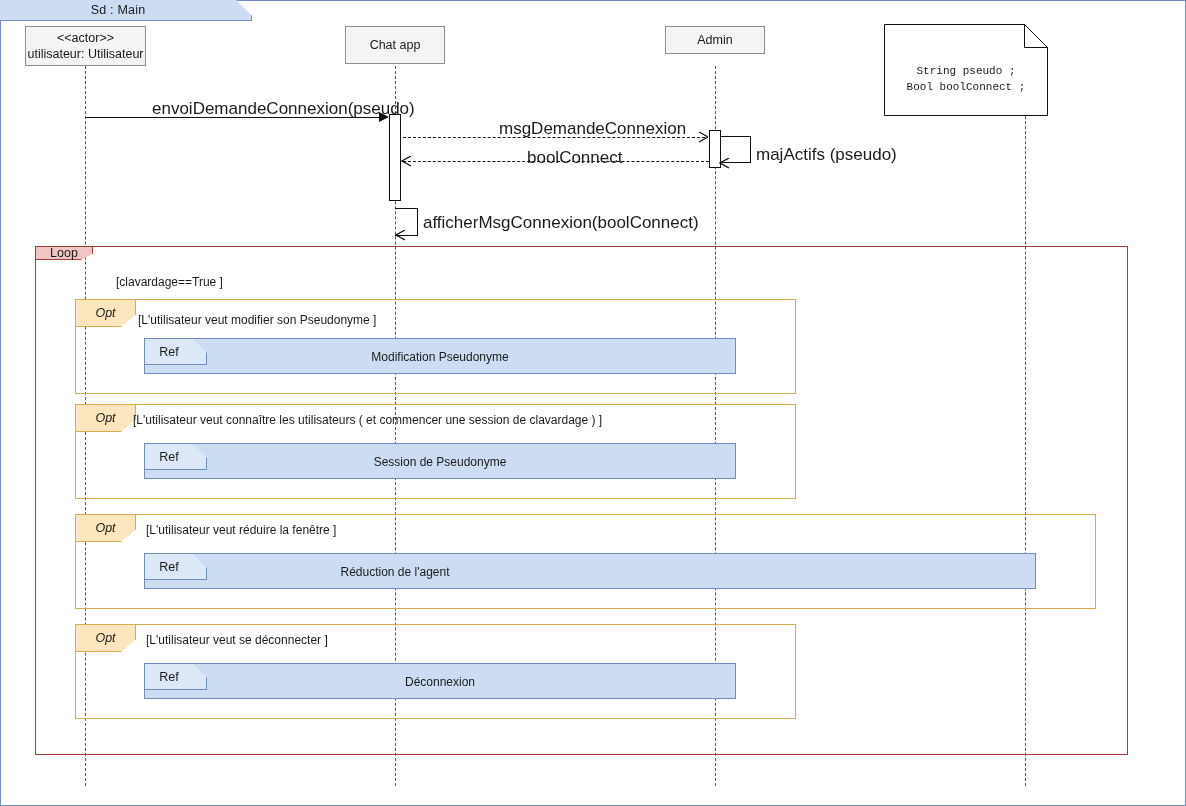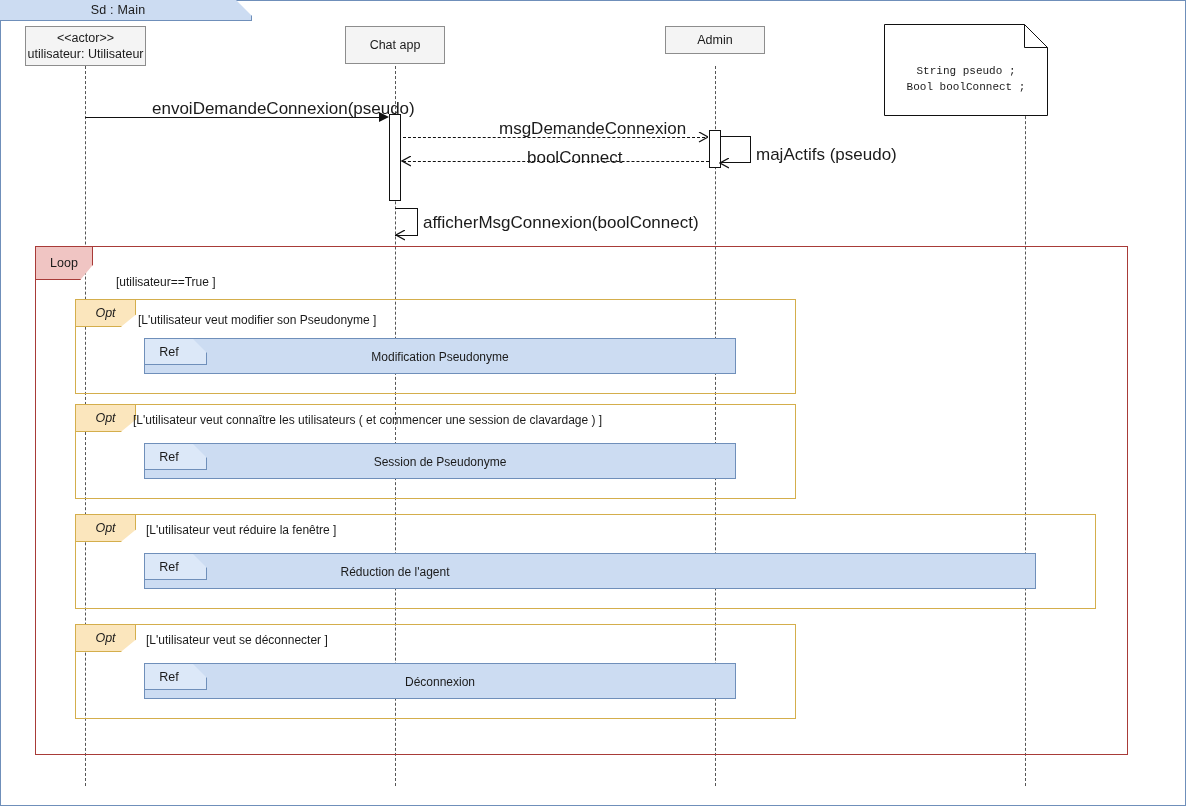--- a/index.html
+++ b/index.html
@@ -275,24 +275,24 @@
   </svg>
   <div class="msg-label" style="left:756px; top:145px;">majActifs (pseudo)</div>
 
   <div class="self-msg" style="left:395px; top:208px; width:23px; height:28px;"></div>
   <svg class="arrow-open" style="left:395px; top:230px;">
     <path d="M10,0 L1,5 L10,10" fill="none" stroke="#111111" stroke-width="1.2"></path>
   </svg>
   <div class="msg-label" style="left:423px; top:213px;">afficherMsgConnexion(boolConnect)</div>
 
   <div class="fragment loop" style="left:35px; top:246px; width:1093px; height:509px;"></div>
-  <div class="frag-tab loop" style="left:35px; top:246px; width:58px; height:34px;">
+  <div class="frag-tab loop" style="left:35px; top:246px; width:58px; height:14px;">
     <span>Loop</span>
   </div>
-  <div class="frag-cond" style="left:116px; top:275px;">[utilisateur==True ]</div>
+  <div class="frag-cond" style="left:116px; top:275px;">[clavardage==True ]</div>
 
   <div class="fragment opt" style="left:75px; top:299px; width:721px; height:95px;"></div>
   <div class="frag-tab opt" style="left:75px; top:299px; width:61px; height:28px;">
     <span>Opt</span>
   </div>
   <div class="frag-cond" style="left:138px; top:313px;">[L'utilisateur veut modifier son Pseudonyme ]</div>
   <div class="ref-box" style="left:144px; top:338px; width:592px; height:36px;">
     <div class="ref-tab">
       <div class="ref-tab-label">Ref</div>
     </div>

